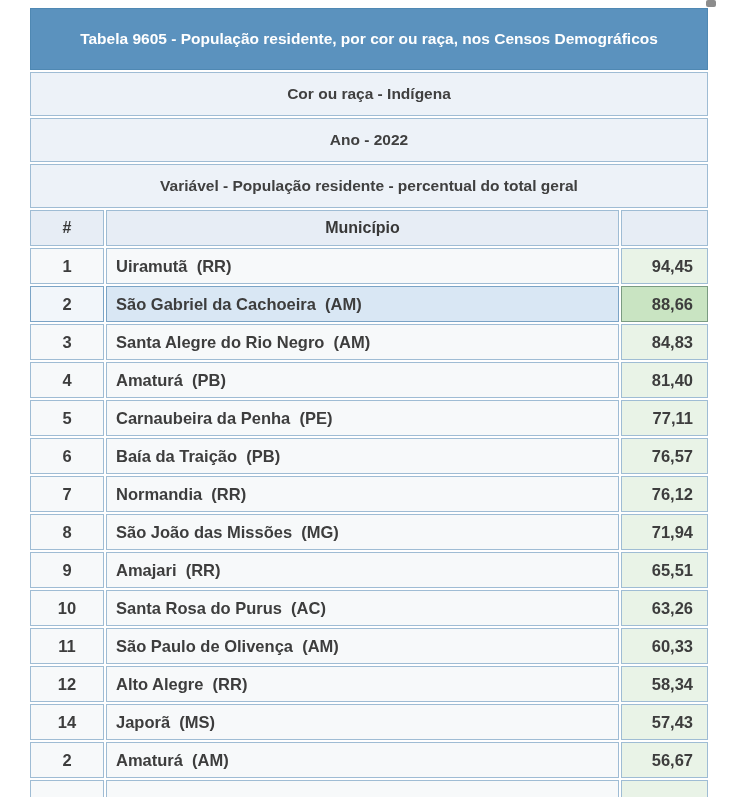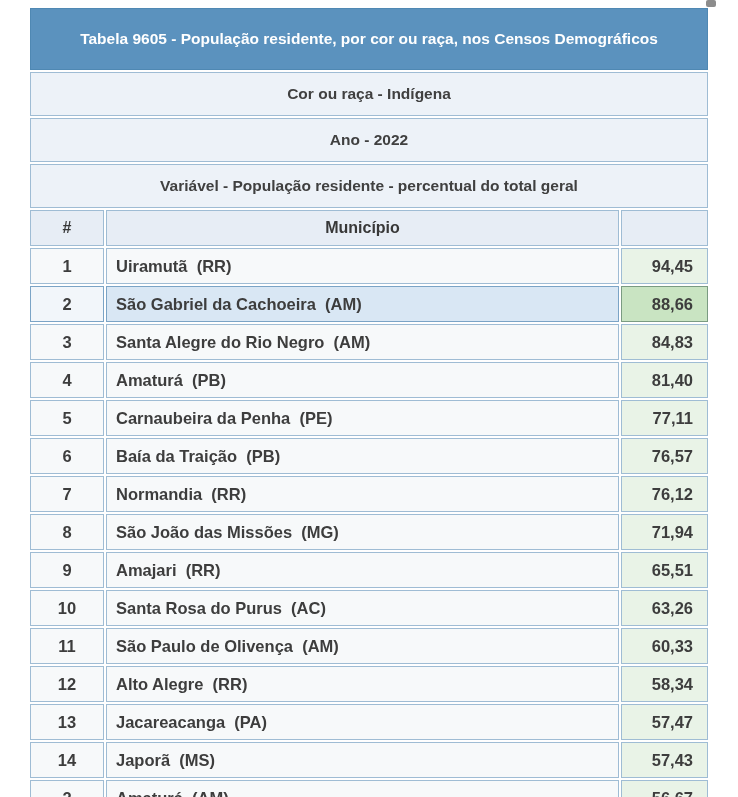--- a/index.html
+++ b/index.html
@@ -189,25 +189,20 @@
     <td class="num">11</td>
     <td class="name">São Paulo de Olivença  (AM)</td>
     <td class="val">60,33</td>
   </tr>
         <tr class="data-row">
     <td class="num">12</td>
     <td class="name">Alto Alegre  (RR)</td>
     <td class="val">58,34</td>
   </tr>
         <tr class="data-row">
-    <td class="num">13</td>
-    <td class="name">Jacareacanga  (PA)</td>
-    <td class="val">57,47</td>
-  </tr>
-        <tr class="data-row">
     <td class="num">14</td>
     <td class="name">Japorã  (MS)</td>
     <td class="val">57,43</td>
   </tr>
         <tr class="data-row">
     <td class="num">2</td>
     <td class="name">Amaturá  (AM)</td>
     <td class="val">56,67</td>
   </tr>
         <tr class="partial-row">

